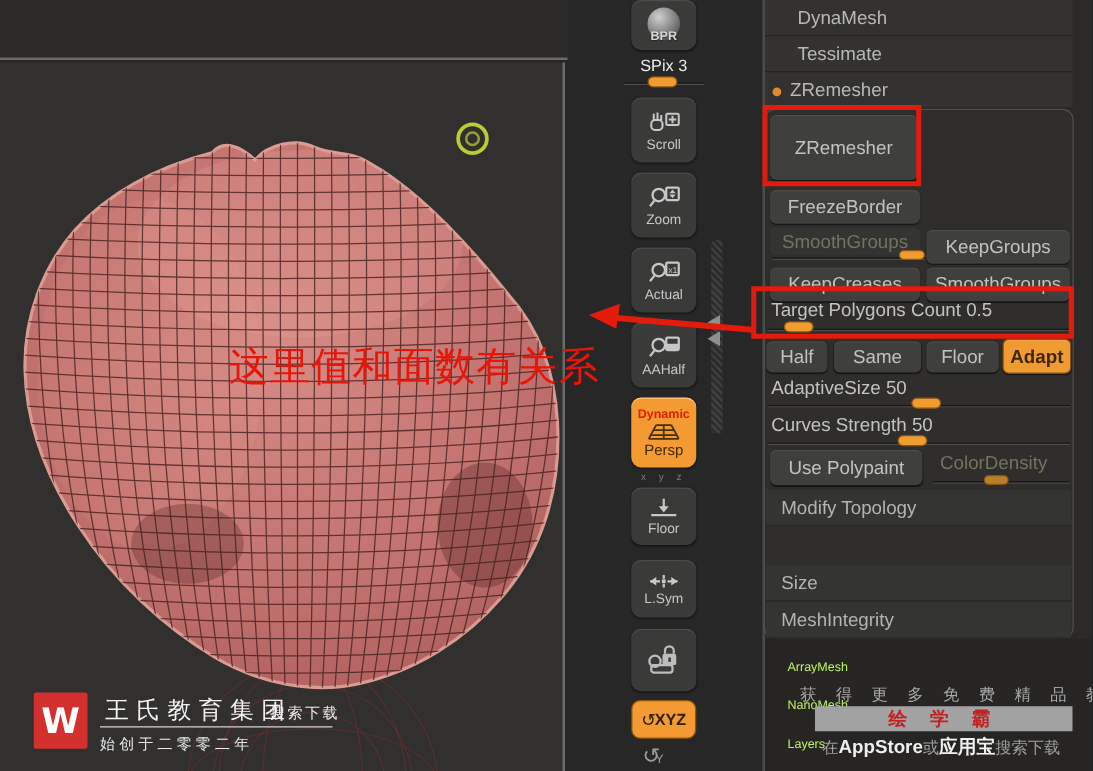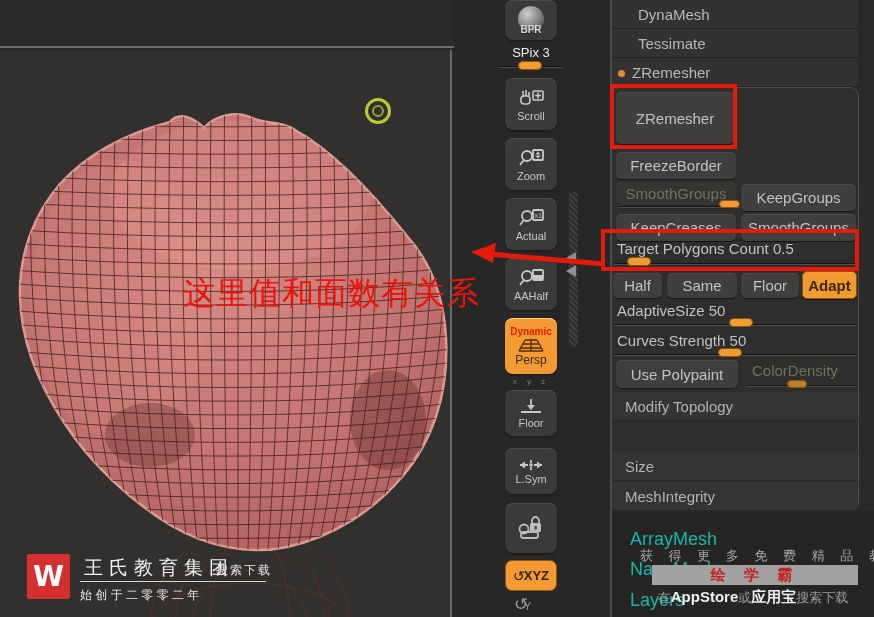--- a/index.html
+++ b/index.html
@@ -73,21 +73,21 @@
           box-shadow:inset 0 1px 0 rgba(255,255,255,.07), 0 1px 1px rgba(0,0,0,.55); }
   .pbtn.disabled { background:#343433; color:#73735e; box-shadow:none; }
   .pbtn.orange { background:#f09b32; color:#3c2800; font-weight:bold;
                  border:1px solid #8f5410; }
   .plabel-row { position:absolute; color:#c2c2c1; font-size:15px; white-space:nowrap; }
   .plabel-row.disabled { color:#73735e; }
   .sectrow { position:absolute; left:613px; width:244px; height:29px; background:#343433;
              border-bottom:1px solid #262625; color:#b3b3b2; font-size:15px;
              display:flex; align-items:center; padding-left:12px; }
   .panel-lower { position:absolute; left:612px; top:511px; width:262px; height:106px; background:#262524; }
-  .collapsed-label { position:absolute; left:630px; color:#14b8a6; font-size:18px; }
+  .collapsed-label { position:absolute; left:630px; color:#bef264; font-size:10px; }
 
   
   .wm1 { position:absolute; left:640px; top:547px; width:226px; text-align:center;
          color:#a8a8a8; font-size:13px; letter-spacing:6px; z-index:12; white-space:nowrap; }
   .wm-bar { position:absolute; left:652px; top:565px; width:206px; height:20px; background:#a2a2a2;
             display:flex; align-items:center; justify-content:center; z-index:12; }
   .wm-brand { color:#c32222; font-weight:bold; font-size:15px; letter-spacing:7px; }
   .wm3 { position:absolute; left:636px; top:588px; width:234px; text-align:center; z-index:12; white-space:nowrap; }
   .wm3 .n { color:#9e9e9e; font-size:13px; }
   .wm3 .b { color:#efefef; font-weight:bold; font-size:15px; }

